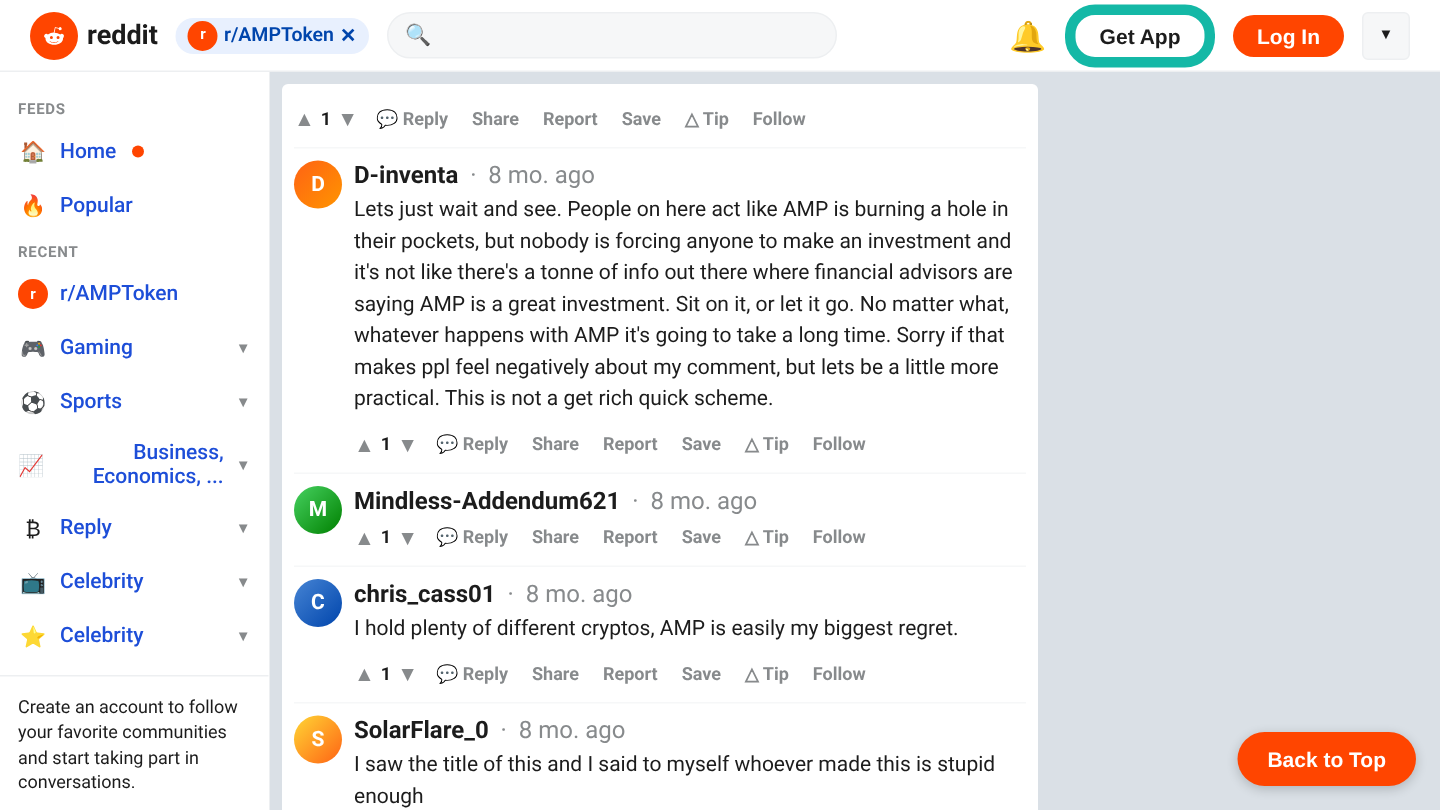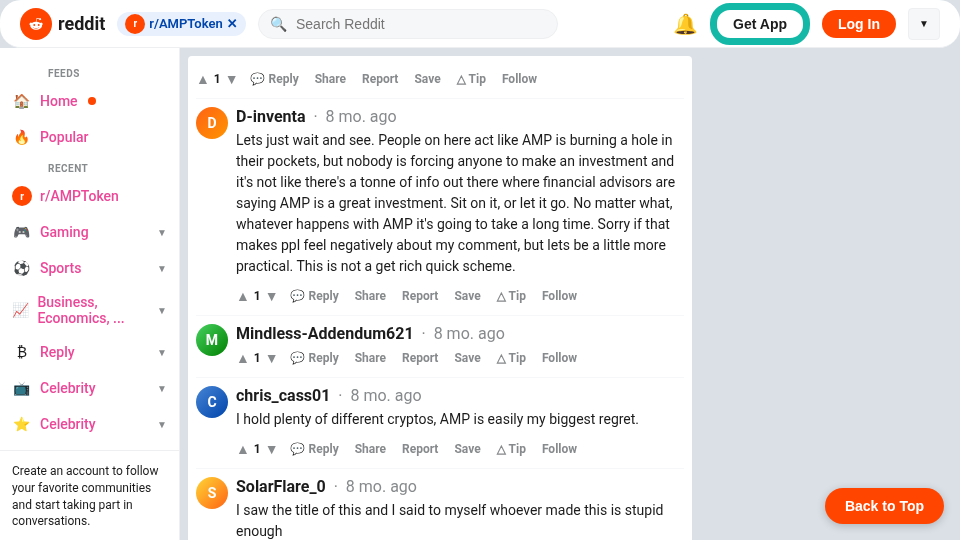--- a/index.html
+++ b/index.html
@@ -2,21 +2,21 @@
 <html><head>
   <meta charset="utf-8">
   <style>
     * { box-sizing: border-box; margin: 0; padding: 0; }
     body { font-family: -apple-system, BlinkMacSystemFont, 'Segoe UI', Roboto, sans-serif; background: #dae0e6; color: #1c1c1c; font-size: 14px; overflow: hidden; width: 960px; height: 540px; }
 
     
     .header {
       position: fixed; top: 0; left: 0; right: 0; height: 48px;
       background: #fff; border-bottom: 1px solid #edeff1;
-      display: flex; align-items: center; padding: 0 20px; gap: 12px; z-index: 100; border-radius: 21px;
+      display: flex; align-items: center; padding: 0 20px; gap: 12px; z-index: 100;
     }
     .logo-area { display: flex; align-items: center; gap: 6px; cursor: pointer; }
     .logo-circle { width: 32px; height: 32px; background: #ff4500; border-radius: 50%; display: flex; align-items: center; justify-content: center; }
     .logo-circle svg { width: 20px; height: 20px; fill: white; }
     .logo-text { font-size: 18px; font-weight: 700; color: #1c1c1c; }
     .search-bar {
       display: flex; align-items: center; background: #f6f7f8;
       border: 1px solid #edeff1; border-radius: 20px; padding: 6px 12px; gap: 8px;
       width: 300px; cursor: text;
     }
@@ -31,27 +31,27 @@
     .avatar-btn { width: 32px; height: 32px; border-radius: 4px; background: #f6f7f8; border: 1px solid #edeff1; cursor: pointer; display: flex; align-items: center; justify-content: center; }
 
     
     .layout { display: flex; padding-top: 48px; height: 540px; }
 
     
     .sidebar {
       width: 180px; min-width: 180px; background: #fff; border-right: 1px solid #edeff1;
       overflow-y: auto; padding: 12px 0; height: calc(540px - 48px);
     }
-    .sidebar-section { padding: 8px 12px 4px; font-size: 10px; font-weight: 700; color: #878a8c; letter-spacing: 0.5px; text-transform: uppercase; margin-left: 36px; }
+    .sidebar-section { padding: 8px 12px 4px; font-size: 10px; font-weight: 700; color: #878a8c; letter-spacing: 0.5px; text-transform: uppercase; }
     .sidebar-item {
       display: flex; align-items: center; justify-content: space-between;
       padding: 8px 12px; cursor: pointer; border-radius: 4px; gap: 8px;
     }
     .sidebar-item-left { display: flex; align-items: center; gap: 8px; }
-    .sidebar-item-label { font-size: 14px; color: #ec4899; font-weight: 500; }
+    .sidebar-item-label { font-size: 14px; color: #1d4ed8; font-weight: 500; text-align: right; }
     .sidebar-icon { width: 20px; height: 20px; display: flex; align-items: center; justify-content: center; color: #1c1c1c; }
     .chevron { font-size: 10px; color: #878a8c; }
     .hot-dot { width: 8px; height: 8px; background: #ff4500; border-radius: 50%; display: inline-block; margin-left: 2px; }
     .r-icon { width: 20px; height: 20px; background: #ff4500; border-radius: 50%; display: flex; align-items: center; justify-content: center; font-size: 10px; font-weight: 700; color: white; }
 
     
     .join-section { padding: 12px; border-top: 1px solid #edeff1; margin-top: 8px; }
     .join-text { font-size: 12px; color: #1c1c1c; line-height: 1.4; margin-bottom: 12px; }
 
     
@@ -110,21 +110,20 @@
   </div>
 
   <div class="tag-pill">
     <div class="r-icon">r</div>
     <span>r/AMPToken</span>
     <span style="cursor:pointer;color:#0045ac;">✕</span>
   </div>
 
   <div class="search-bar">
     <span style="color:#878a8c;">🔍</span>
-    <input type="text" placeholder="Search Reddit" style="">
   </div>
 
   <div class="header-right">
     <span style="font-size:20px;cursor:pointer;">🔔</span>
     <button class="get-app-btn">Get App</button>
     <button class="login-btn">Log In</button>
     <div class="avatar-btn">
       <span style="font-size:10px;">▼</span>
     </div>
   </div>

